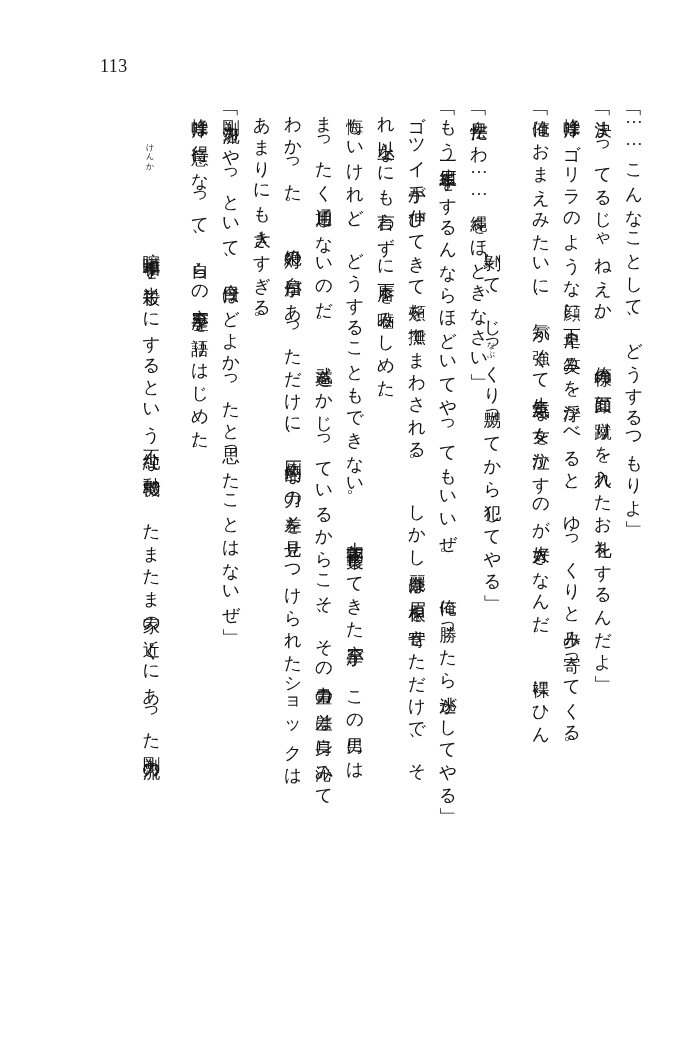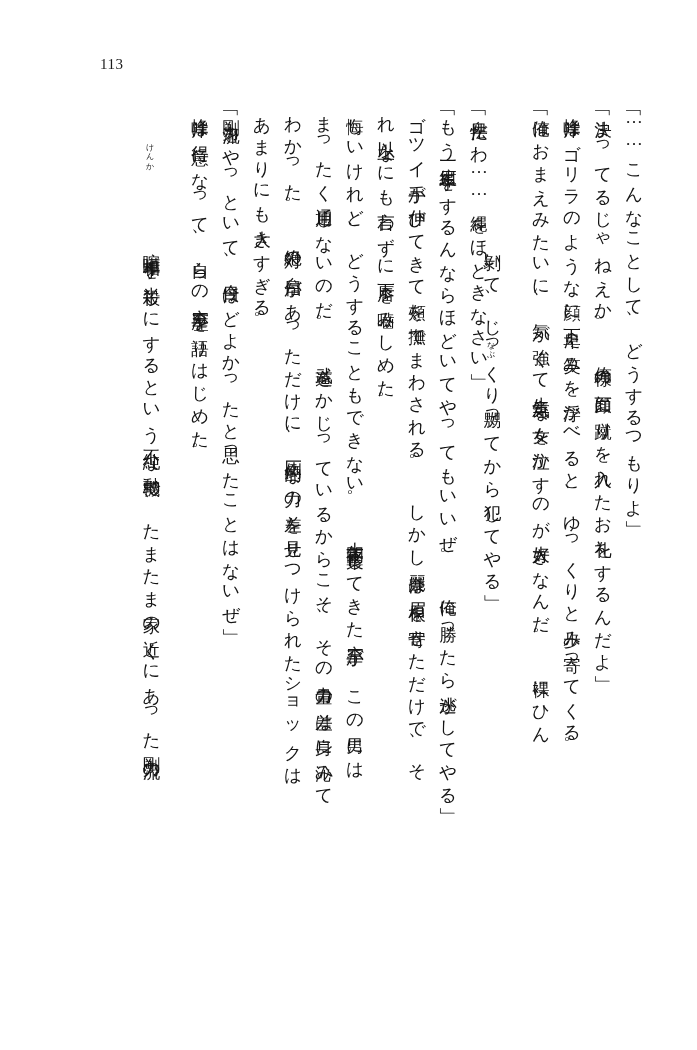--- a/index.html
+++ b/index.html
@@ -23,21 +23,21 @@
     width: 697px;
     height: 1050px;
     background: #ffffff;
   }
 
   
   .page-number {
     position: absolute;
     left: 100px;
     top: 56px;
-    font-size: 15px;
+    font-size: 18px;
     letter-spacing: 0.5px;
     color: #1a1a1a;
     font-family: "Liberation Serif", "DejaVu Serif", serif;
   }
 
   
   .text-block {
     position: absolute;
     top: 104px;
     left: 62px;

